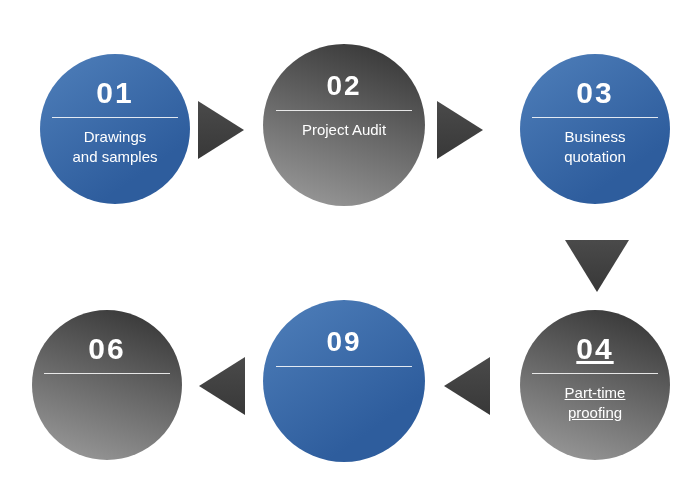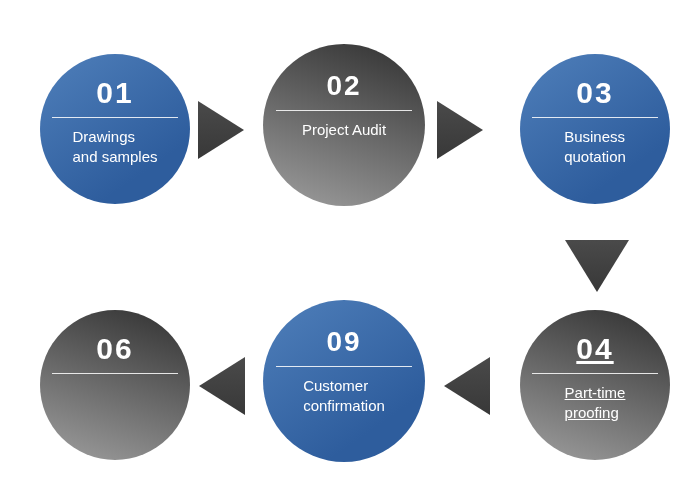--- a/index.html
+++ b/index.html
@@ -15,21 +15,21 @@
     background: #ffffff;
     overflow: hidden;
   }
   .circle {
     position: absolute;
     border-radius: 50%;
     color: #ffffff;
     display: flex;
     flex-direction: column;
     align-items: center;
-    text-align: left;
+    text-align: center;
     box-sizing: border-box;
   }
   .circle.blue {
     background: linear-gradient(145deg, var(--blue-start, #4f7fba) 0%, var(--blue-end, #2e5d9d) 75%);
   }
   .circle.gray {
     background: linear-gradient(200deg, var(--gray-start, #303030) 0%, var(--gray-end, #9f9f9f) 100%);
   }
   .num {
     font-size: 30px;
@@ -51,21 +51,21 @@
     white-space: pre-line;
     font-weight: 400;
     padding: 0 6px;
   }
   
   .c1 { left: 40px;  top: 54px;  width: 150px; height: 150px; }
   .c2 { left: 263px; top: 44px;  width: 162px; height: 162px; }
   .c3 { left: 520px; top: 54px;  width: 150px; height: 150px; }
   .c4 { left: 520px; top: 310px; width: 150px; height: 150px; text-decoration: underline; }
   .c5 { left: 263px; top: 300px; width: 162px; height: 162px; }
-  .c6 { left: 40px;  top: 310px; width: 150px; height: 150px; }
+  .c6 { left: 32px;  top: 310px; width: 150px; height: 150px; }
   
   .arrow {
     position: absolute;
     background: linear-gradient(180deg, var(--arrow-light, #4a4a4a), var(--arrow-dark, #383838));
   }
   .arrow.right { width: 46px; height: 58px; clip-path: polygon(0 0, 100% 50%, 0 100%); }
   .arrow.left  { width: 46px; height: 58px; clip-path: polygon(100% 0, 0 50%, 100% 100%); }
   .arrow.down  { width: 64px; height: 52px; clip-path: polygon(0 0, 100% 0, 50% 100%); }
   .a1 { left: 198px; top: 101px; }
   .a2 { left: 437px; top: 101px; }
@@ -109,22 +109,20 @@
     <div class="rule"></div>
     <div class="label">Part-time
 proofing</div>
   </div>
 
   <div class="arrow left a4"></div>
 
   <div class="circle blue big c5">
     <div class="num">09</div>
     <div class="rule"></div>
-    <div class="label">Customer
-confirmation</div>
   </div>
 
   <div class="arrow left a5"></div>
 
   <div class="circle gray c6">
     <div class="num">06</div>
     <div class="rule"></div>
   </div>
 
 </div>

